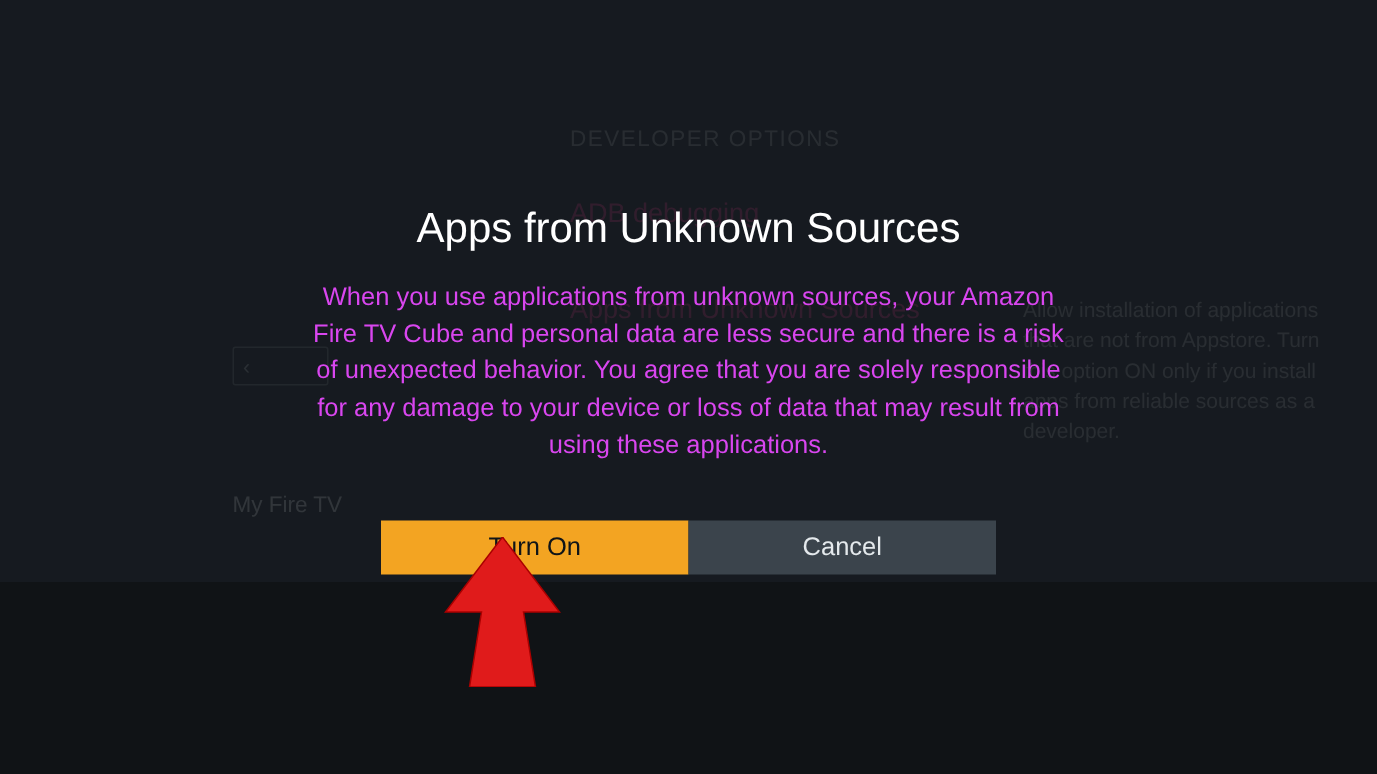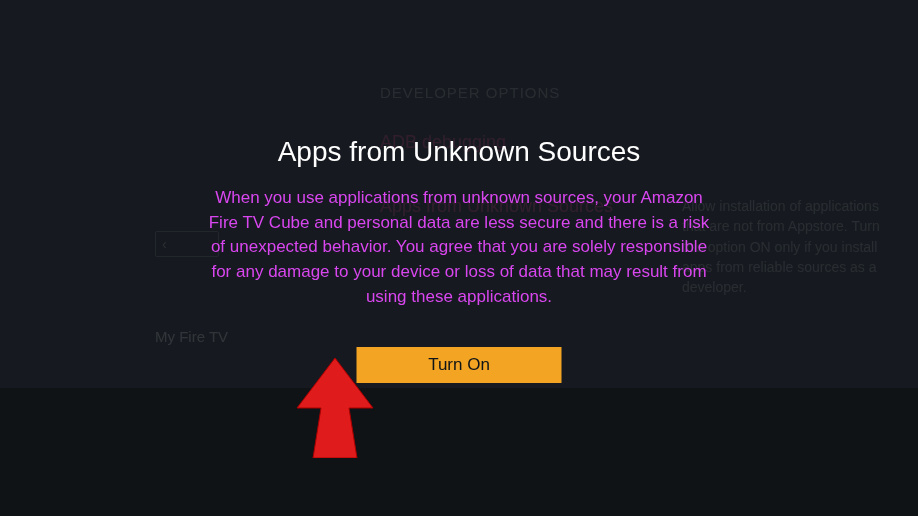--- a/index.html
+++ b/index.html
@@ -157,17 +157,18 @@
 
 <div class="scrim"></div>
 
 <div class="modal">
   <h1 class="modal-title">Apps from Unknown Sources</h1>
   <p class="modal-body">When you use applications from unknown sources, your Amazon Fire TV Cube and personal data are less secure and there is a risk of unexpected behavior. You agree that you are solely responsible for any damage to your device or loss of data that may result from using these applications.</p>
 </div>
 
 <div class="button-row">
   <button class="btn btn-primary">Turn On</button>
+  <button class="btn btn-secondary">Cancel</button>
 </div>
 
 <svg class="arrow" viewBox="0 0 80 100">
   <polygon points="40,0 78,50 54,50 62,100 18,100 26,50 2,50" fill="#e01b1b" stroke="#a00" stroke-width="1"></polygon>
 </svg>
 
 </body></html>

